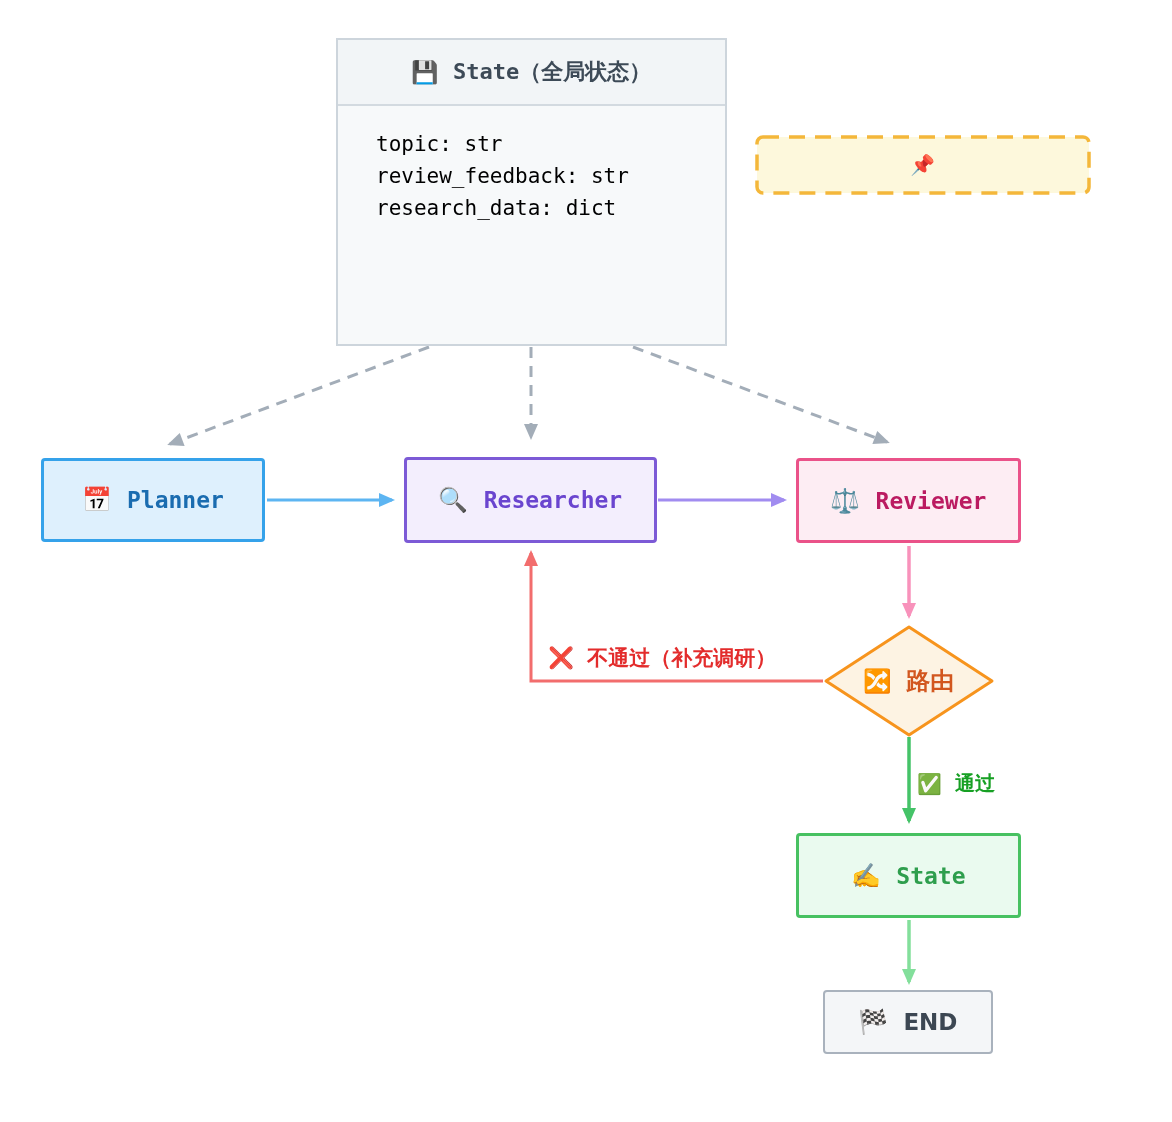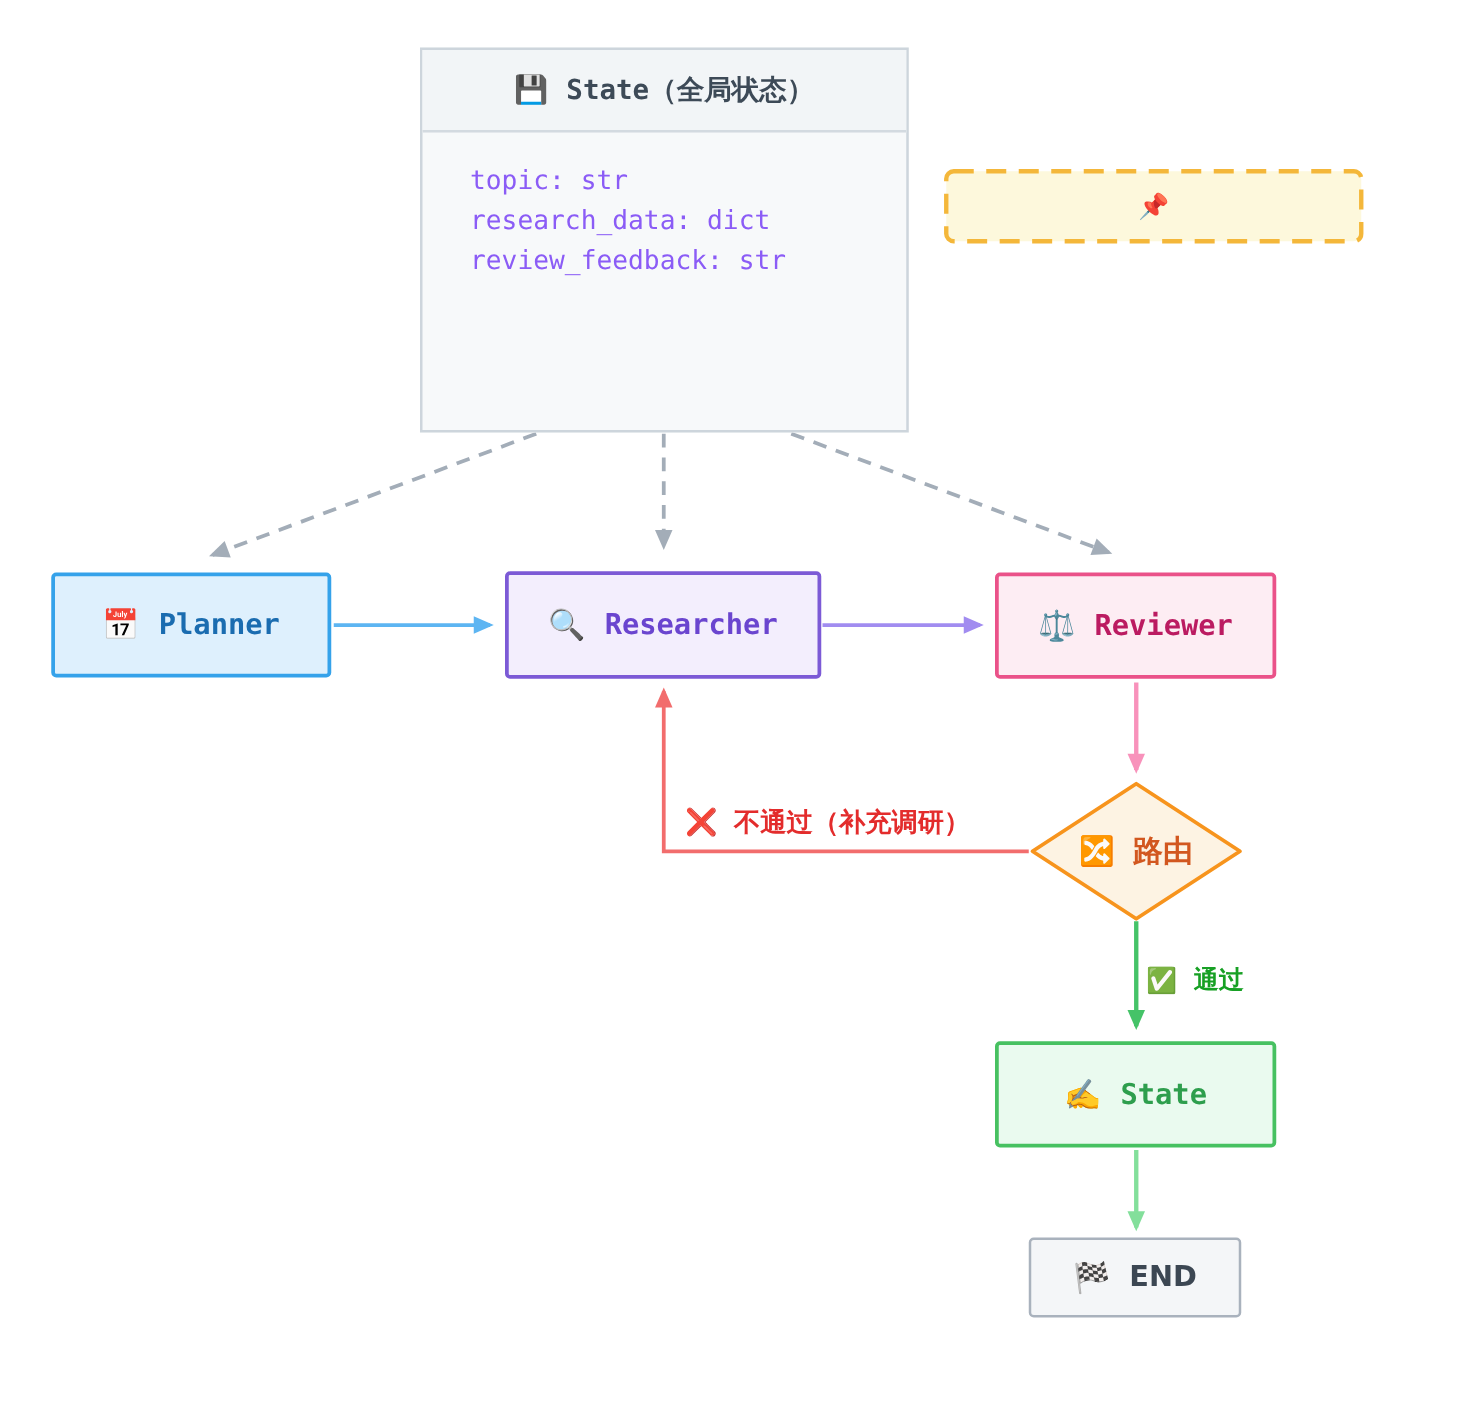--- a/index.html
+++ b/index.html
@@ -17,21 +17,21 @@
     position:absolute;left:336px;top:38px;width:391px;height:308px;
     background:#f7f9fa;border:2px solid #cdd5dc;box-sizing:border-box;
   }
   .state-header{
     height:64px;background:#f2f5f7;border-bottom:2px solid #d3dae0;
     display:flex;align-items:center;justify-content:center;gap:14px;
     font-weight:bold;font-size:22px;color:#3d4a57;
     font-family:"DejaVu Sans Mono","Liberation Mono",monospace,sans-serif;
   }
   .state-body{
-    padding:22px 0 0 38px;font-size:21px;line-height:32px;color:#8b5cf6;
+    padding:22px 0 0 38px;font-size:21px;line-height:32px;color:#000000;
   }
 
   
   .note-label{
     position:absolute;left:757px;top:137px;width:332px;height:56px;
     display:flex;align-items:center;justify-content:center;gap:12px;
     font-size:20px;font-weight:bold;color:#df5122;
     font-family:"DejaVu Sans","Liberation Sans",sans-serif;
   }
 
@@ -114,22 +114,22 @@
     <rect x="757" y="137" width="332" height="56" rx="6" fill="#fdf8dc" stroke="#f4b73a" stroke-width="3.5" stroke-dasharray="16 10"></rect>
   </svg>
 
   <div class="state-box">
     <div class="state-header">
       <span class="icon">💾</span>
       <span>State（全局状态）</span>
     </div>
     <div class="state-body">
       <div>topic: str</div>
+      <div>review_feedback: str</div>
       <div>research_data: dict</div>
-      <div>review_feedback: str</div>
     </div>
   </div>
 
   <div class="note-label">
     <span class="icon">📌</span>
   </div>
 
   <div class="node planner">
     <span class="icon">📅</span>
     <span>Planner</span>

